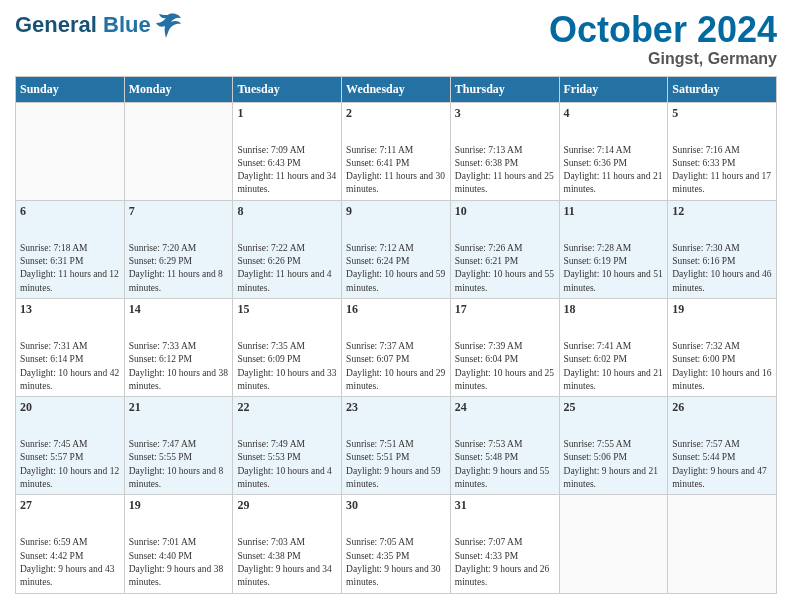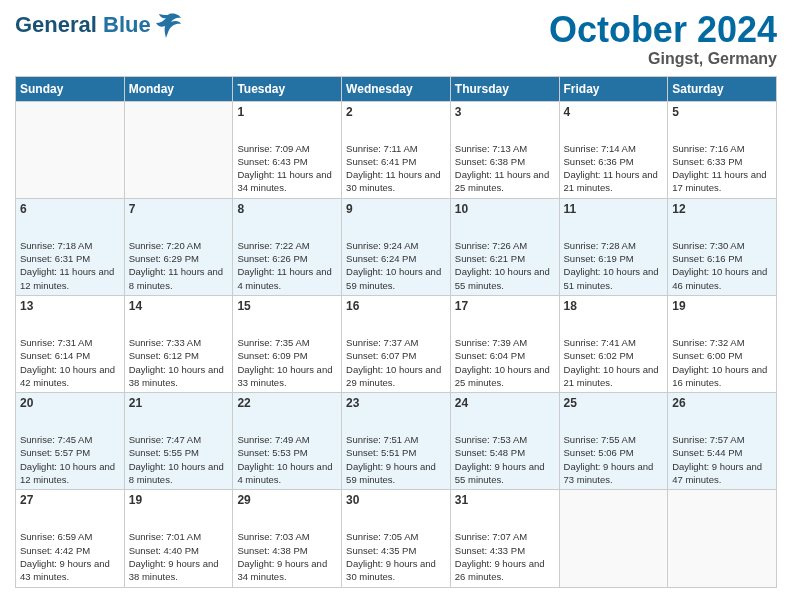--- a/index.html
+++ b/index.html
@@ -36,20 +36,21 @@
     }
     .location-title {
       font-size: 16px;
       color: #555;
       font-weight: bold;
     }
     .calendar {
       width: 100%;
       border-collapse: collapse;
       font-size: 10px;
+      font-family: Liberation Serif, serif;
     }
     .calendar th {
       background: #2471a3;
       color: #fff;
       padding: 5px 4px;
       text-align: left;
       font-size: 12px;
       font-weight: bold;
       border: 1px solid #ccc;
     }
@@ -182,21 +183,21 @@
             <span class="day-num">8</span>
             <div class="day-info">
               <div>Sunrise: 7:22 AM</div>
               <div>Sunset: 6:26 PM</div>
               <div>Daylight: 11 hours and 4 minutes.</div>
             </div>
           </td>
           <td>
             <span class="day-num">9</span>
             <div class="day-info">
-              <div>Sunrise: 9:24 AM</div>
+              <div>Sunrise: 7:12 AM</div>
               <div>Sunset: 6:24 PM</div>
               <div>Daylight: 10 hours and 59 minutes.</div>
             </div>
           </td>
           <td>
             <span class="day-num">10</span>
             <div class="day-info">
               <div>Sunrise: 7:26 AM</div>
               <div>Sunset: 6:21 PM</div>
               <div>Daylight: 10 hours and 55 minutes.</div>
@@ -316,21 +317,21 @@
               <div>Sunrise: 7:53 AM</div>
               <div>Sunset: 5:48 PM</div>
               <div>Daylight: 9 hours and 55 minutes.</div>
             </div>
           </td>
           <td>
             <span class="day-num">25</span>
             <div class="day-info">
               <div>Sunrise: 7:55 AM</div>
               <div>Sunset: 5:06 PM</div>
-              <div>Daylight: 9 hours and 73 minutes.</div>
+              <div>Daylight: 9 hours and 21 minutes.</div>
             </div>
           </td>
           <td>
             <span class="day-num">26</span>
             <div class="day-info">
               <div>Sunrise: 7:57 AM</div>
               <div>Sunset: 5:44 PM</div>
               <div>Daylight: 9 hours and 47 minutes.</div>
             </div>
           </td>

